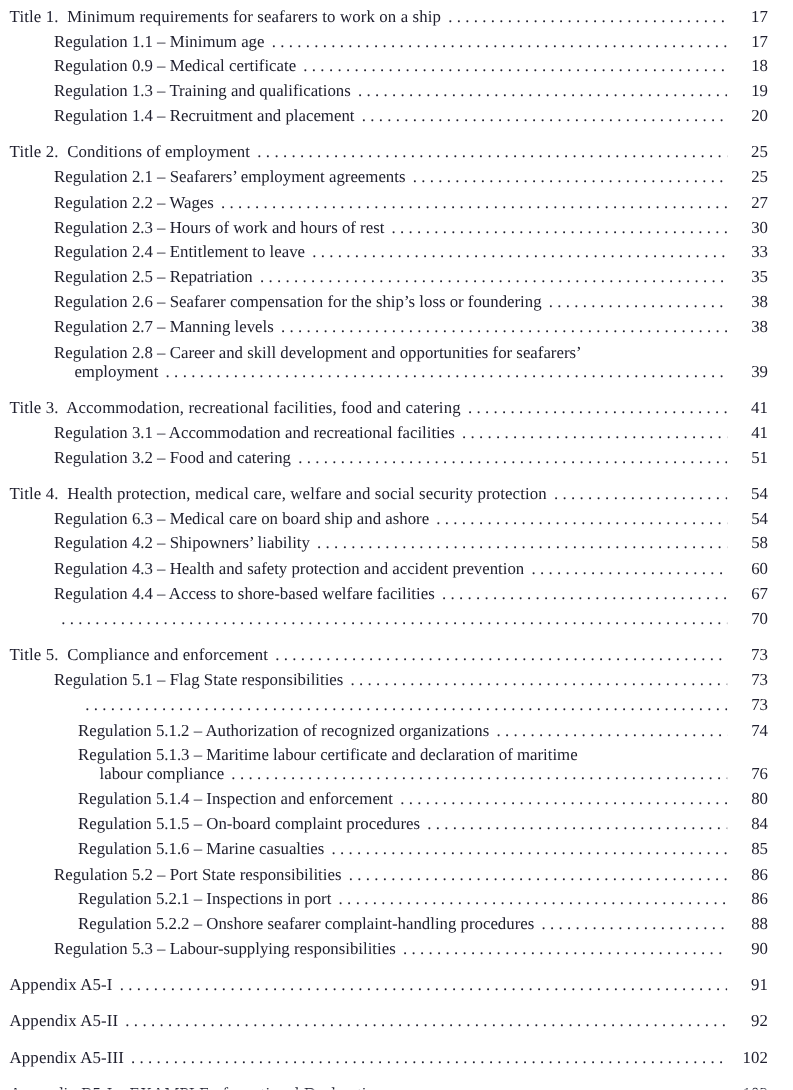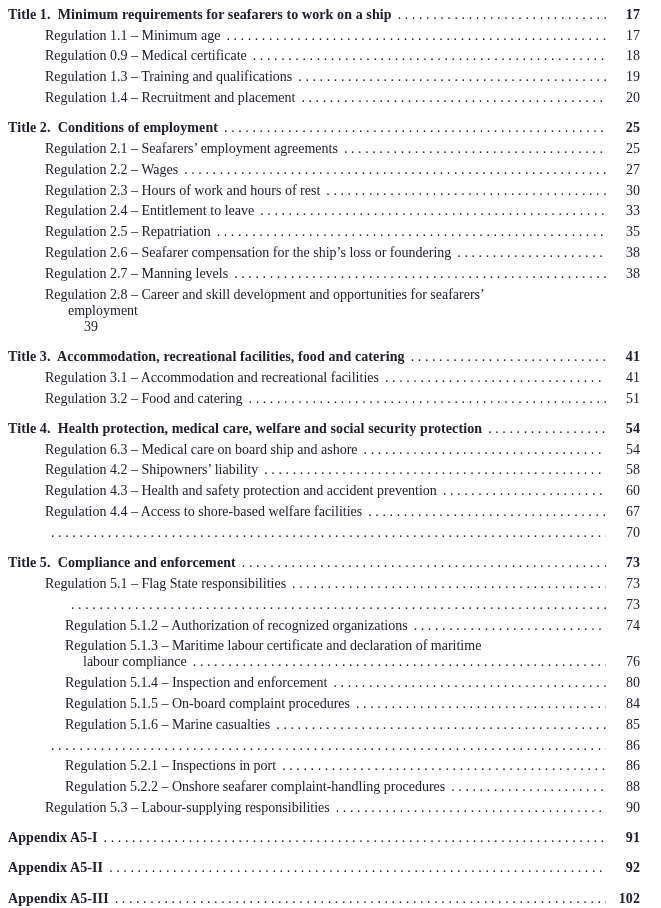--- a/index.html
+++ b/index.html
@@ -20,24 +20,24 @@
   }
   .toc-row {
     display: flex;
     align-items: baseline;
     line-height: 16px;
     margin-top: 4.8px;
     white-space: pre;
   }
   .toc-row.group-start { margin-top: 14.3px; }
   .toc-row.cont { margin-top: 0; }
-  .toc-row.bold { font-weight: bold; letter-spacing: 0.1px; }
+  .toc-row.bold { font-weight: normal; letter-spacing: 0.1px; }
   .level-1 { padding-left: 37px; }
   .level-2 { padding-left: 57px; }
-  .cont.level-1 { padding-left: 54px; flex-direction: column; }
+  .cont.level-1 { padding-left: 54px; }
   .cont.level-2 { padding-left: 75px; }
   .toc-label {
     white-space: pre;
     flex: 0 0 auto;
   }
   .dots {
     flex: 1 1 0;
     min-width: 0;
     overflow: hidden;
     white-space: nowrap;
@@ -85,21 +85,21 @@
     <div class="toc-row level-1"><span class="dots"></span><span class="page-num">70</span></div>
     <div class="toc-row level-0 bold group-start"><span class="toc-label">Title 5.  Compliance and enforcement</span><span class="dots"></span><span class="page-num">73</span></div>
     <div class="toc-row level-1"><span class="toc-label">Regulation 5.1 – Flag State responsibilities</span><span class="dots"></span><span class="page-num">73</span></div>
     <div class="toc-row level-2"><span class="dots"></span><span class="page-num">73</span></div>
     <div class="toc-row level-2"><span class="toc-label">Regulation 5.1.2 – Authorization of recognized organizations</span><span class="dots"></span><span class="page-num">74</span></div>
     <div class="toc-row level-2"><span class="toc-label">Regulation 5.1.3 – Maritime labour certificate and declaration of maritime</span></div>
     <div class="toc-row cont level-2"><span class="toc-label">labour compliance</span><span class="dots"></span><span class="page-num">76</span></div>
     <div class="toc-row level-2"><span class="toc-label">Regulation 5.1.4 – Inspection and enforcement</span><span class="dots"></span><span class="page-num">80</span></div>
     <div class="toc-row level-2"><span class="toc-label">Regulation 5.1.5 – On-board complaint procedures</span><span class="dots"></span><span class="page-num">84</span></div>
     <div class="toc-row level-2"><span class="toc-label">Regulation 5.1.6 – Marine casualties</span><span class="dots"></span><span class="page-num">85</span></div>
-    <div class="toc-row level-1"><span class="dots"></span><span class="page-num">86</span></div>
+    <div class="toc-row level-1"><span class="toc-label">Regulation 5.2 – Port State responsibilities</span><span class="dots"></span><span class="page-num">86</span></div>
     <div class="toc-row level-2"><span class="toc-label">Regulation 5.2.1 – Inspections in port</span><span class="dots"></span><span class="page-num">86</span></div>
     <div class="toc-row level-2"><span class="toc-label">Regulation 5.2.2 – Onshore seafarer complaint-handling procedures</span><span class="dots"></span><span class="page-num">88</span></div>
     <div class="toc-row level-1"><span class="toc-label">Regulation 5.3 – Labour-supplying responsibilities</span><span class="dots"></span><span class="page-num">90</span></div>
     <div class="toc-row level-0 bold group-start"><span class="toc-label">Appendix A5-I</span><span class="dots"></span><span class="page-num">91</span></div>
     <div class="toc-row level-0 bold group-start"><span class="toc-label">Appendix A5-II</span><span class="dots"></span><span class="page-num">92</span></div>
     <div class="toc-row level-0 bold group-start"><span class="toc-label">Appendix A5-III</span><span class="dots"></span><span class="page-num">102</span></div>
     <div class="toc-row level-0 bold group-start"><span class="toc-label">Appendix B5-I – EXAMPLE of a national Declaration</span><span class="dots"></span><span class="page-num">103</span></div>
   </main>
 
 </body></html>

